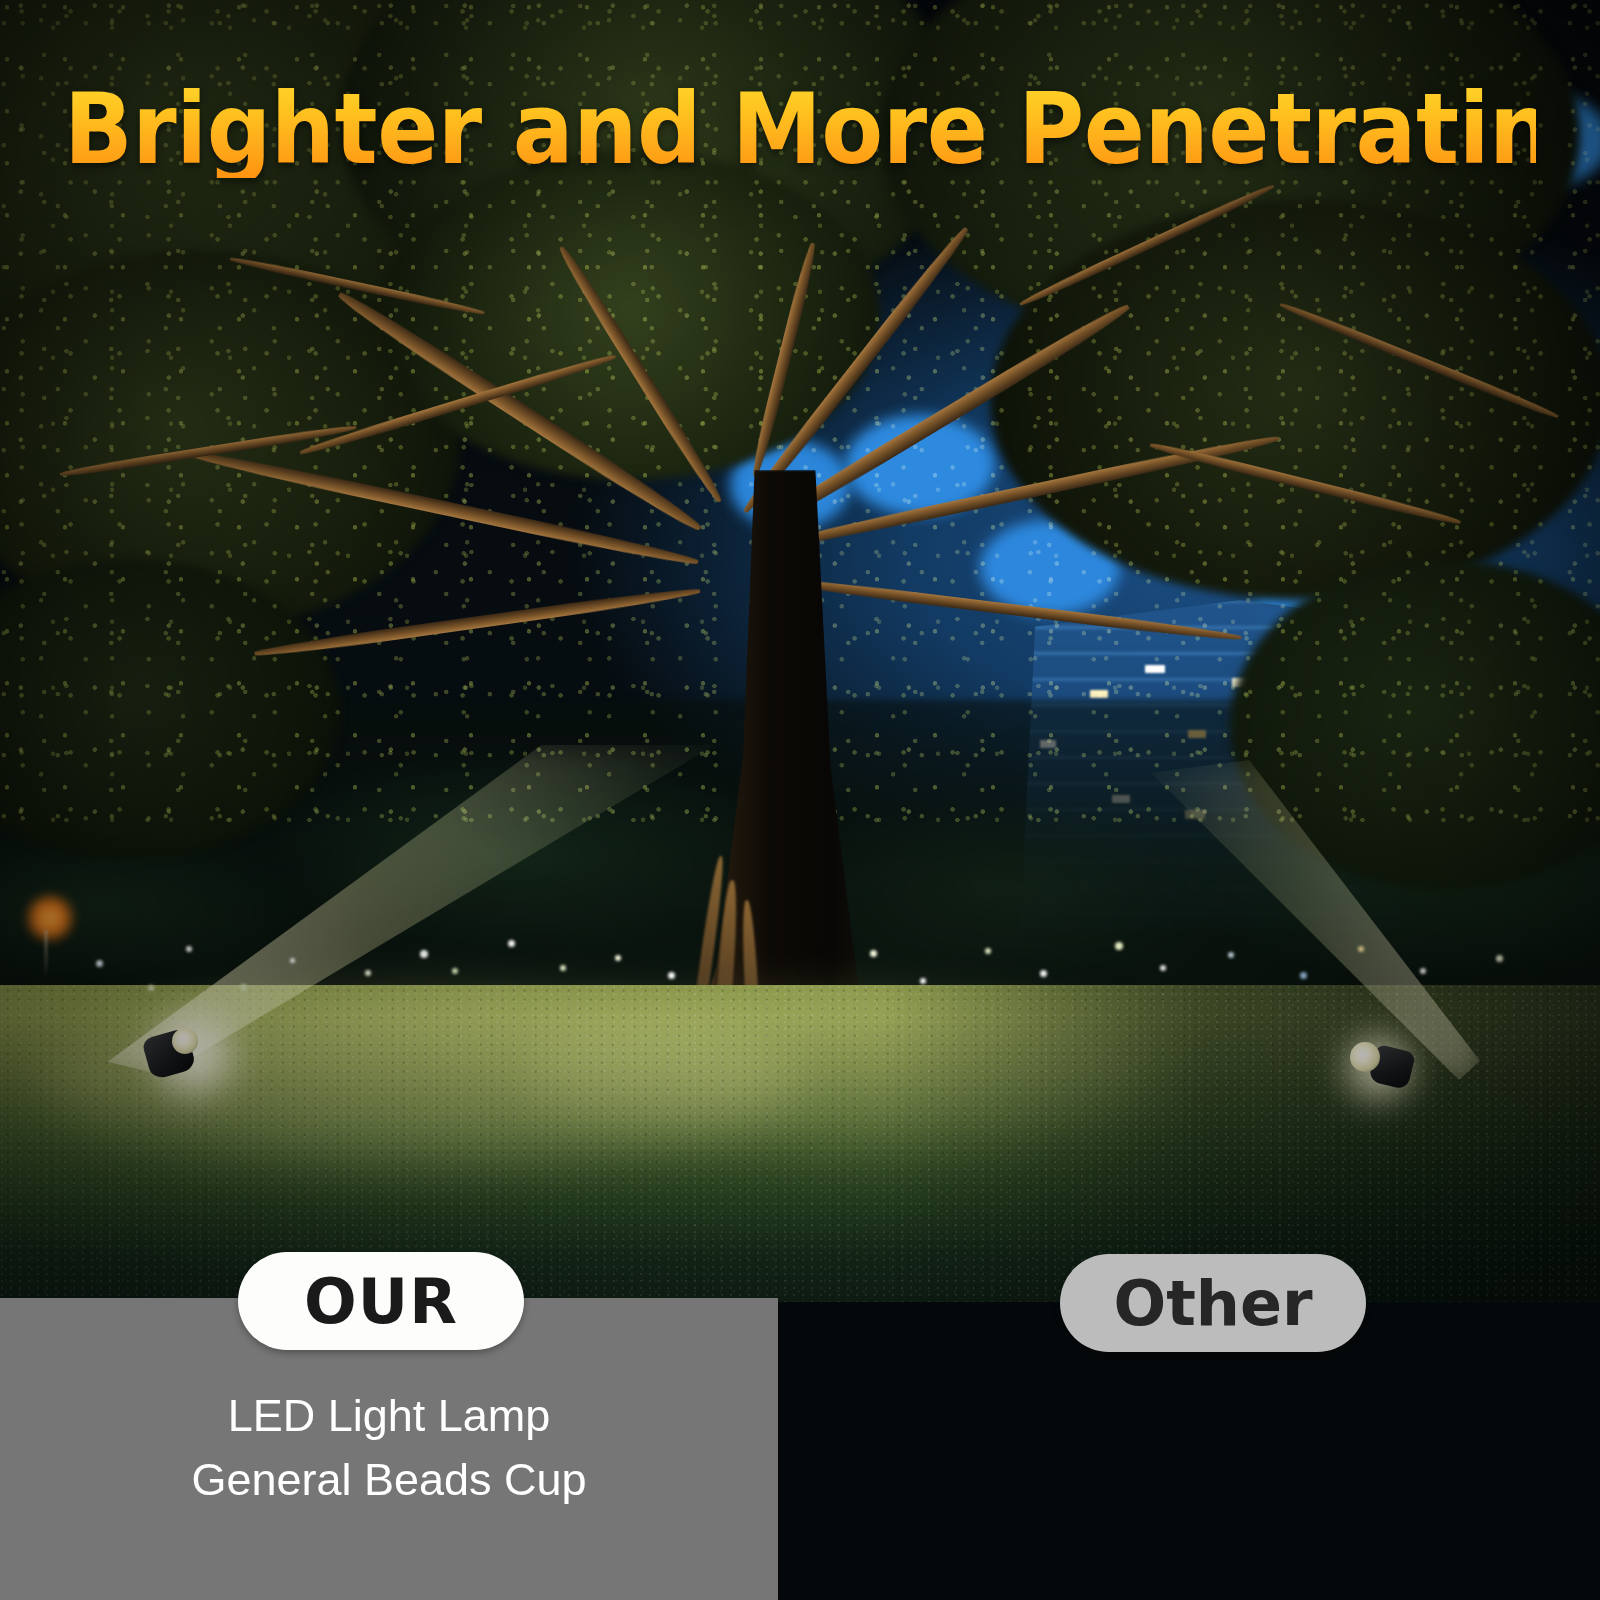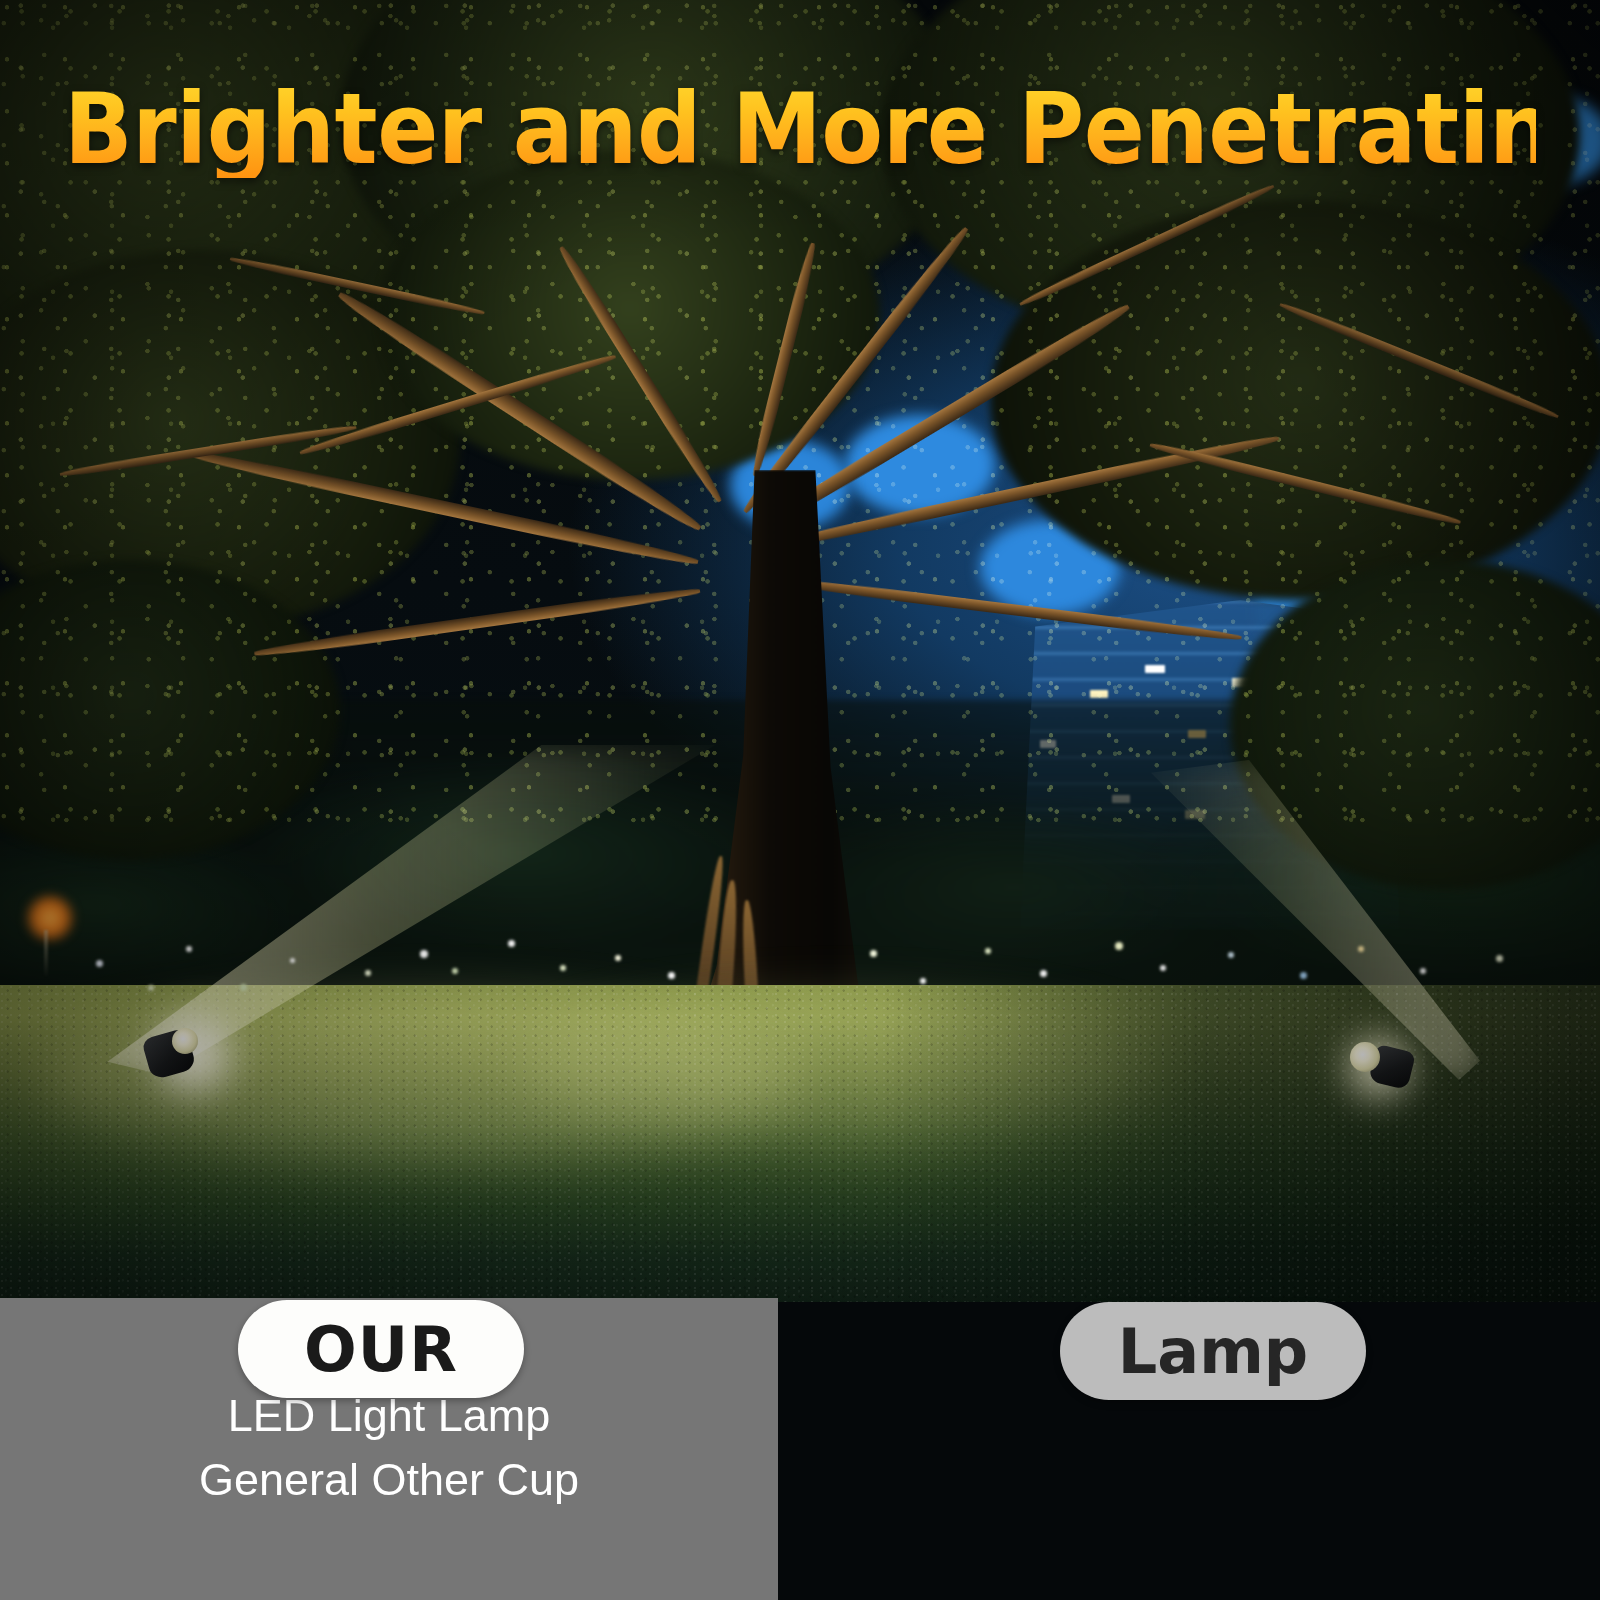--- a/index.html
+++ b/index.html
@@ -313,21 +313,20 @@
 
   
   .badge {
     position: absolute;
     display: flex;
     align-items: center;
     justify-content: center;
     font-family: "DejaVu Sans", sans-serif;
     font-weight: 700;
     z-index: 6;
-    margin-top: 48px;
   }
   #badge-our {
     left: 238px;
     top: 1252px;
     width: 286px;
     height: 98px;
     border-radius: 49px;
     background: #FDFDFB;
     color: #1a1a1a;
     font-size: 62px;
@@ -465,22 +464,22 @@
   </div>
 
   <div id="headline">Brighter and More Penetrating</div>
 
   <div id="panels">
 
 
     <div id="panel-other">
       <div class="panel-text" id="other-text">
         <div>LED Light Lamp</div>
-        <div>General Other Cup</div>
+        <div>General Beads Cup</div>
       </div>
     </div>
   </div>
 
   <div class="badge" id="badge-our">OUR</div>
 
-  <div class="badge" id="badge-other">Lamp</div>
+  <div class="badge" id="badge-other">Other</div>
 
 </div>
 
 </body></html>

